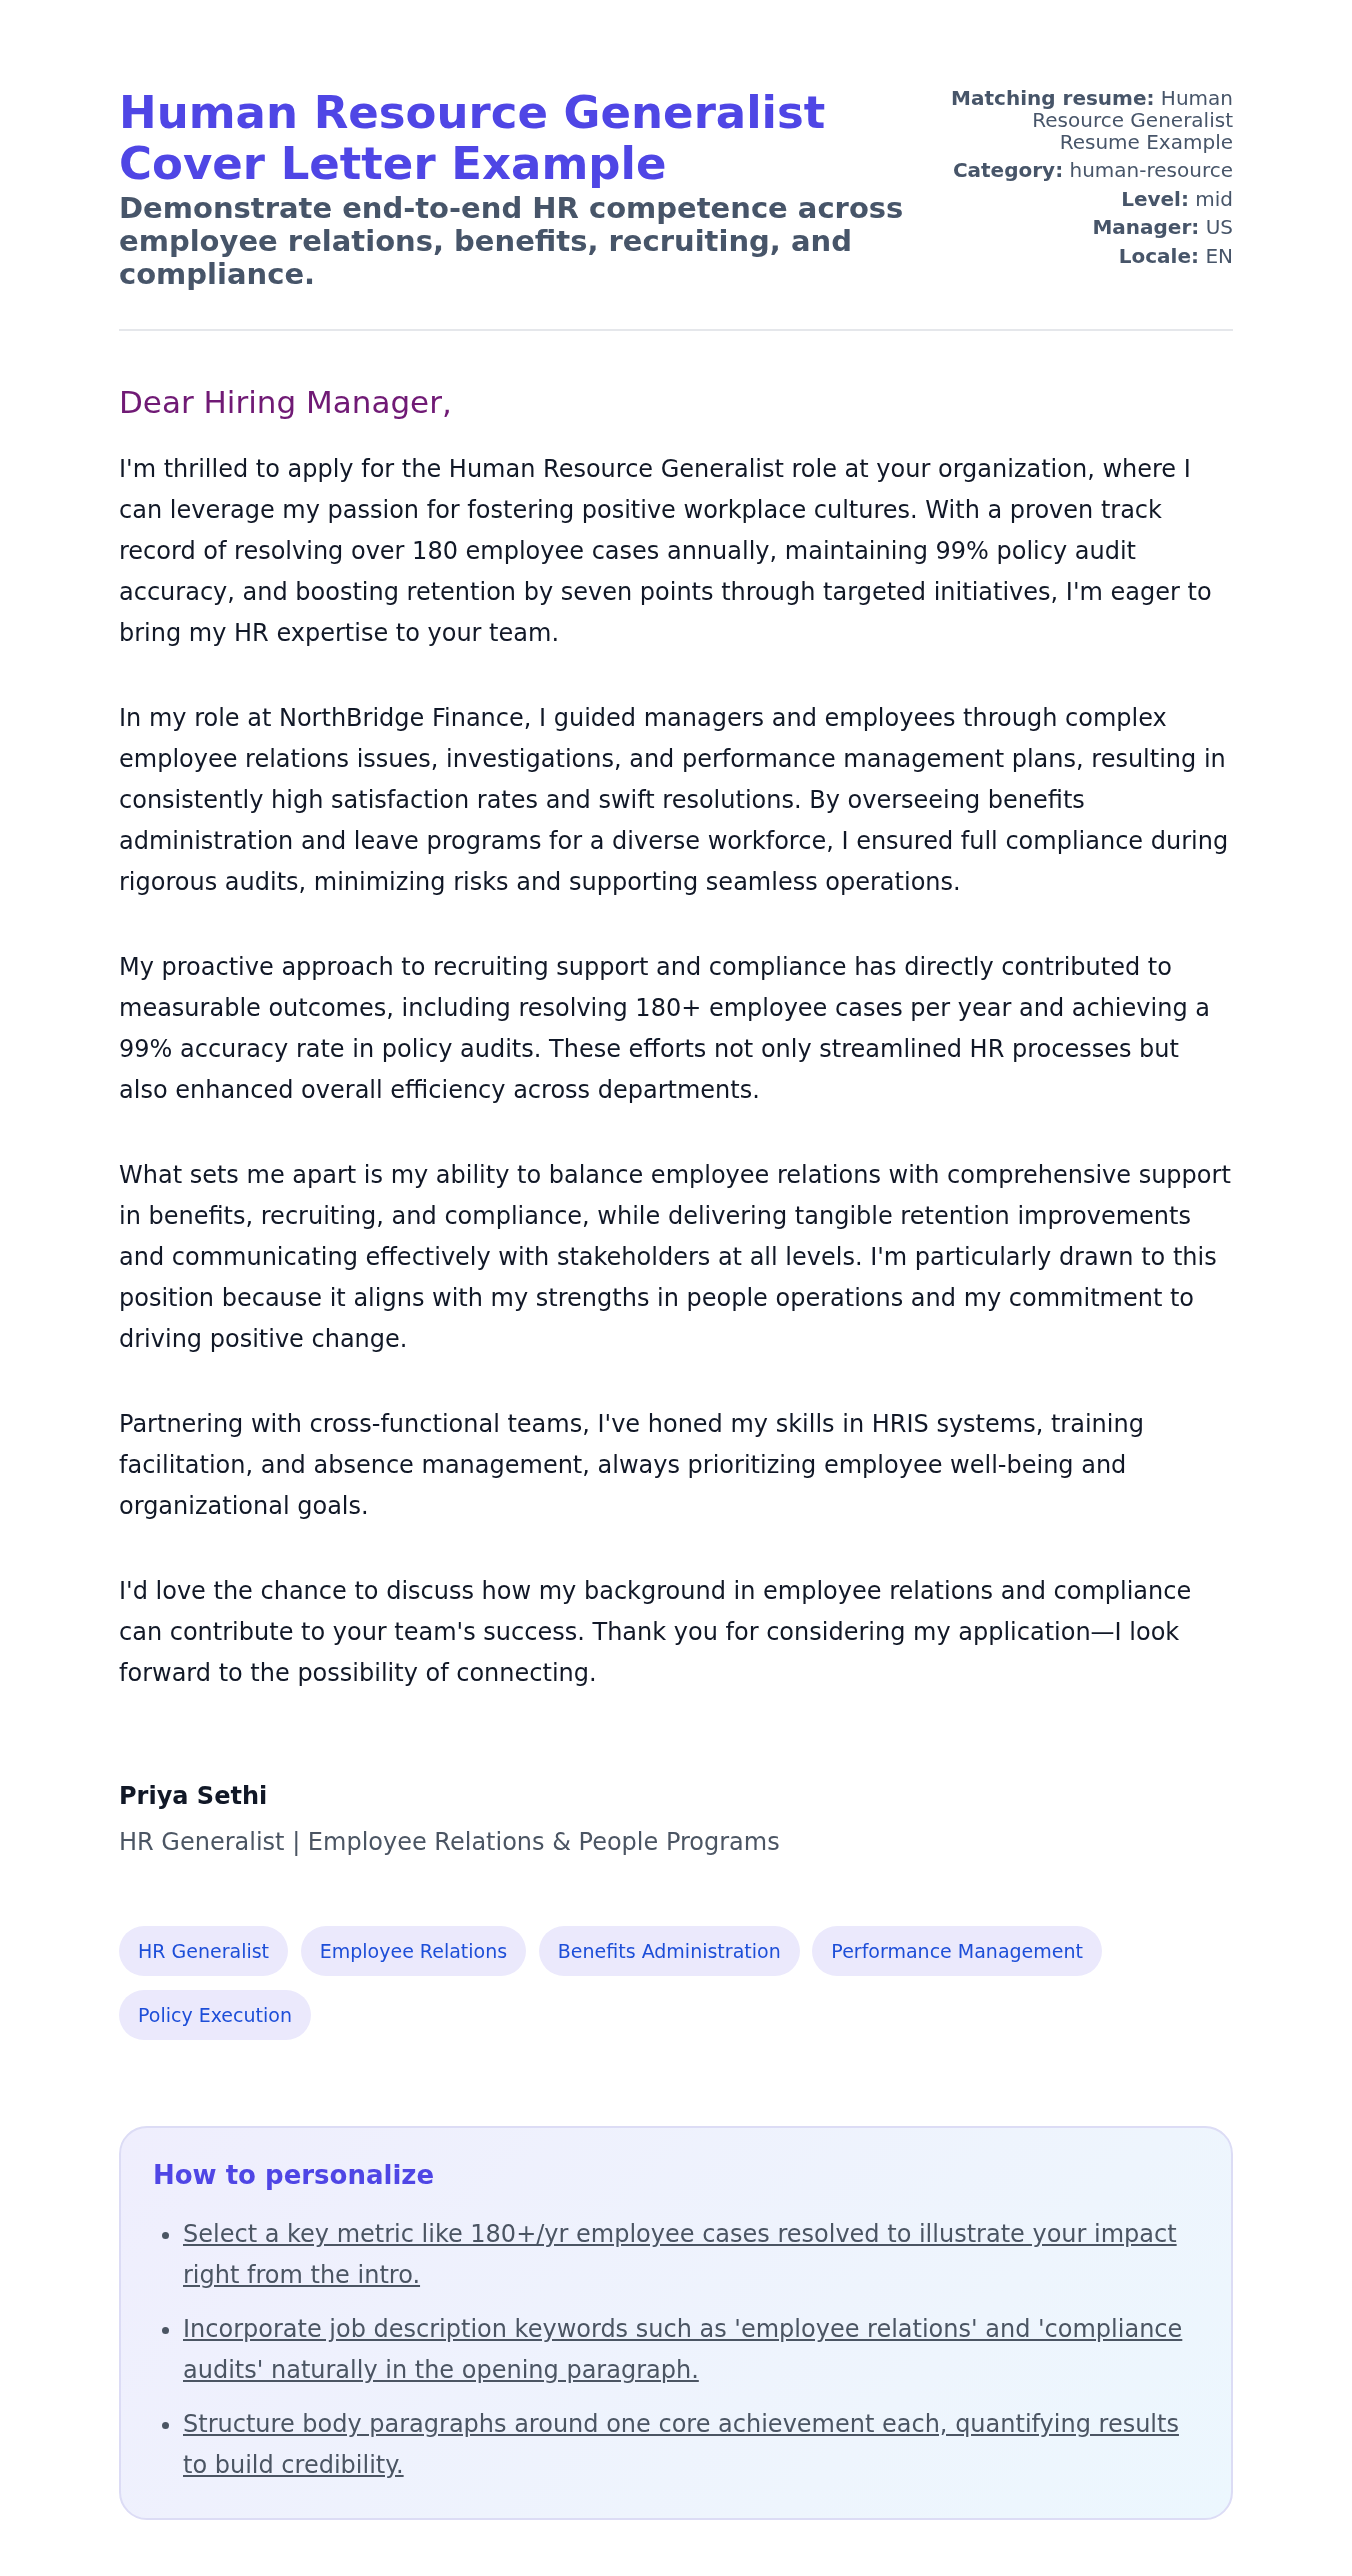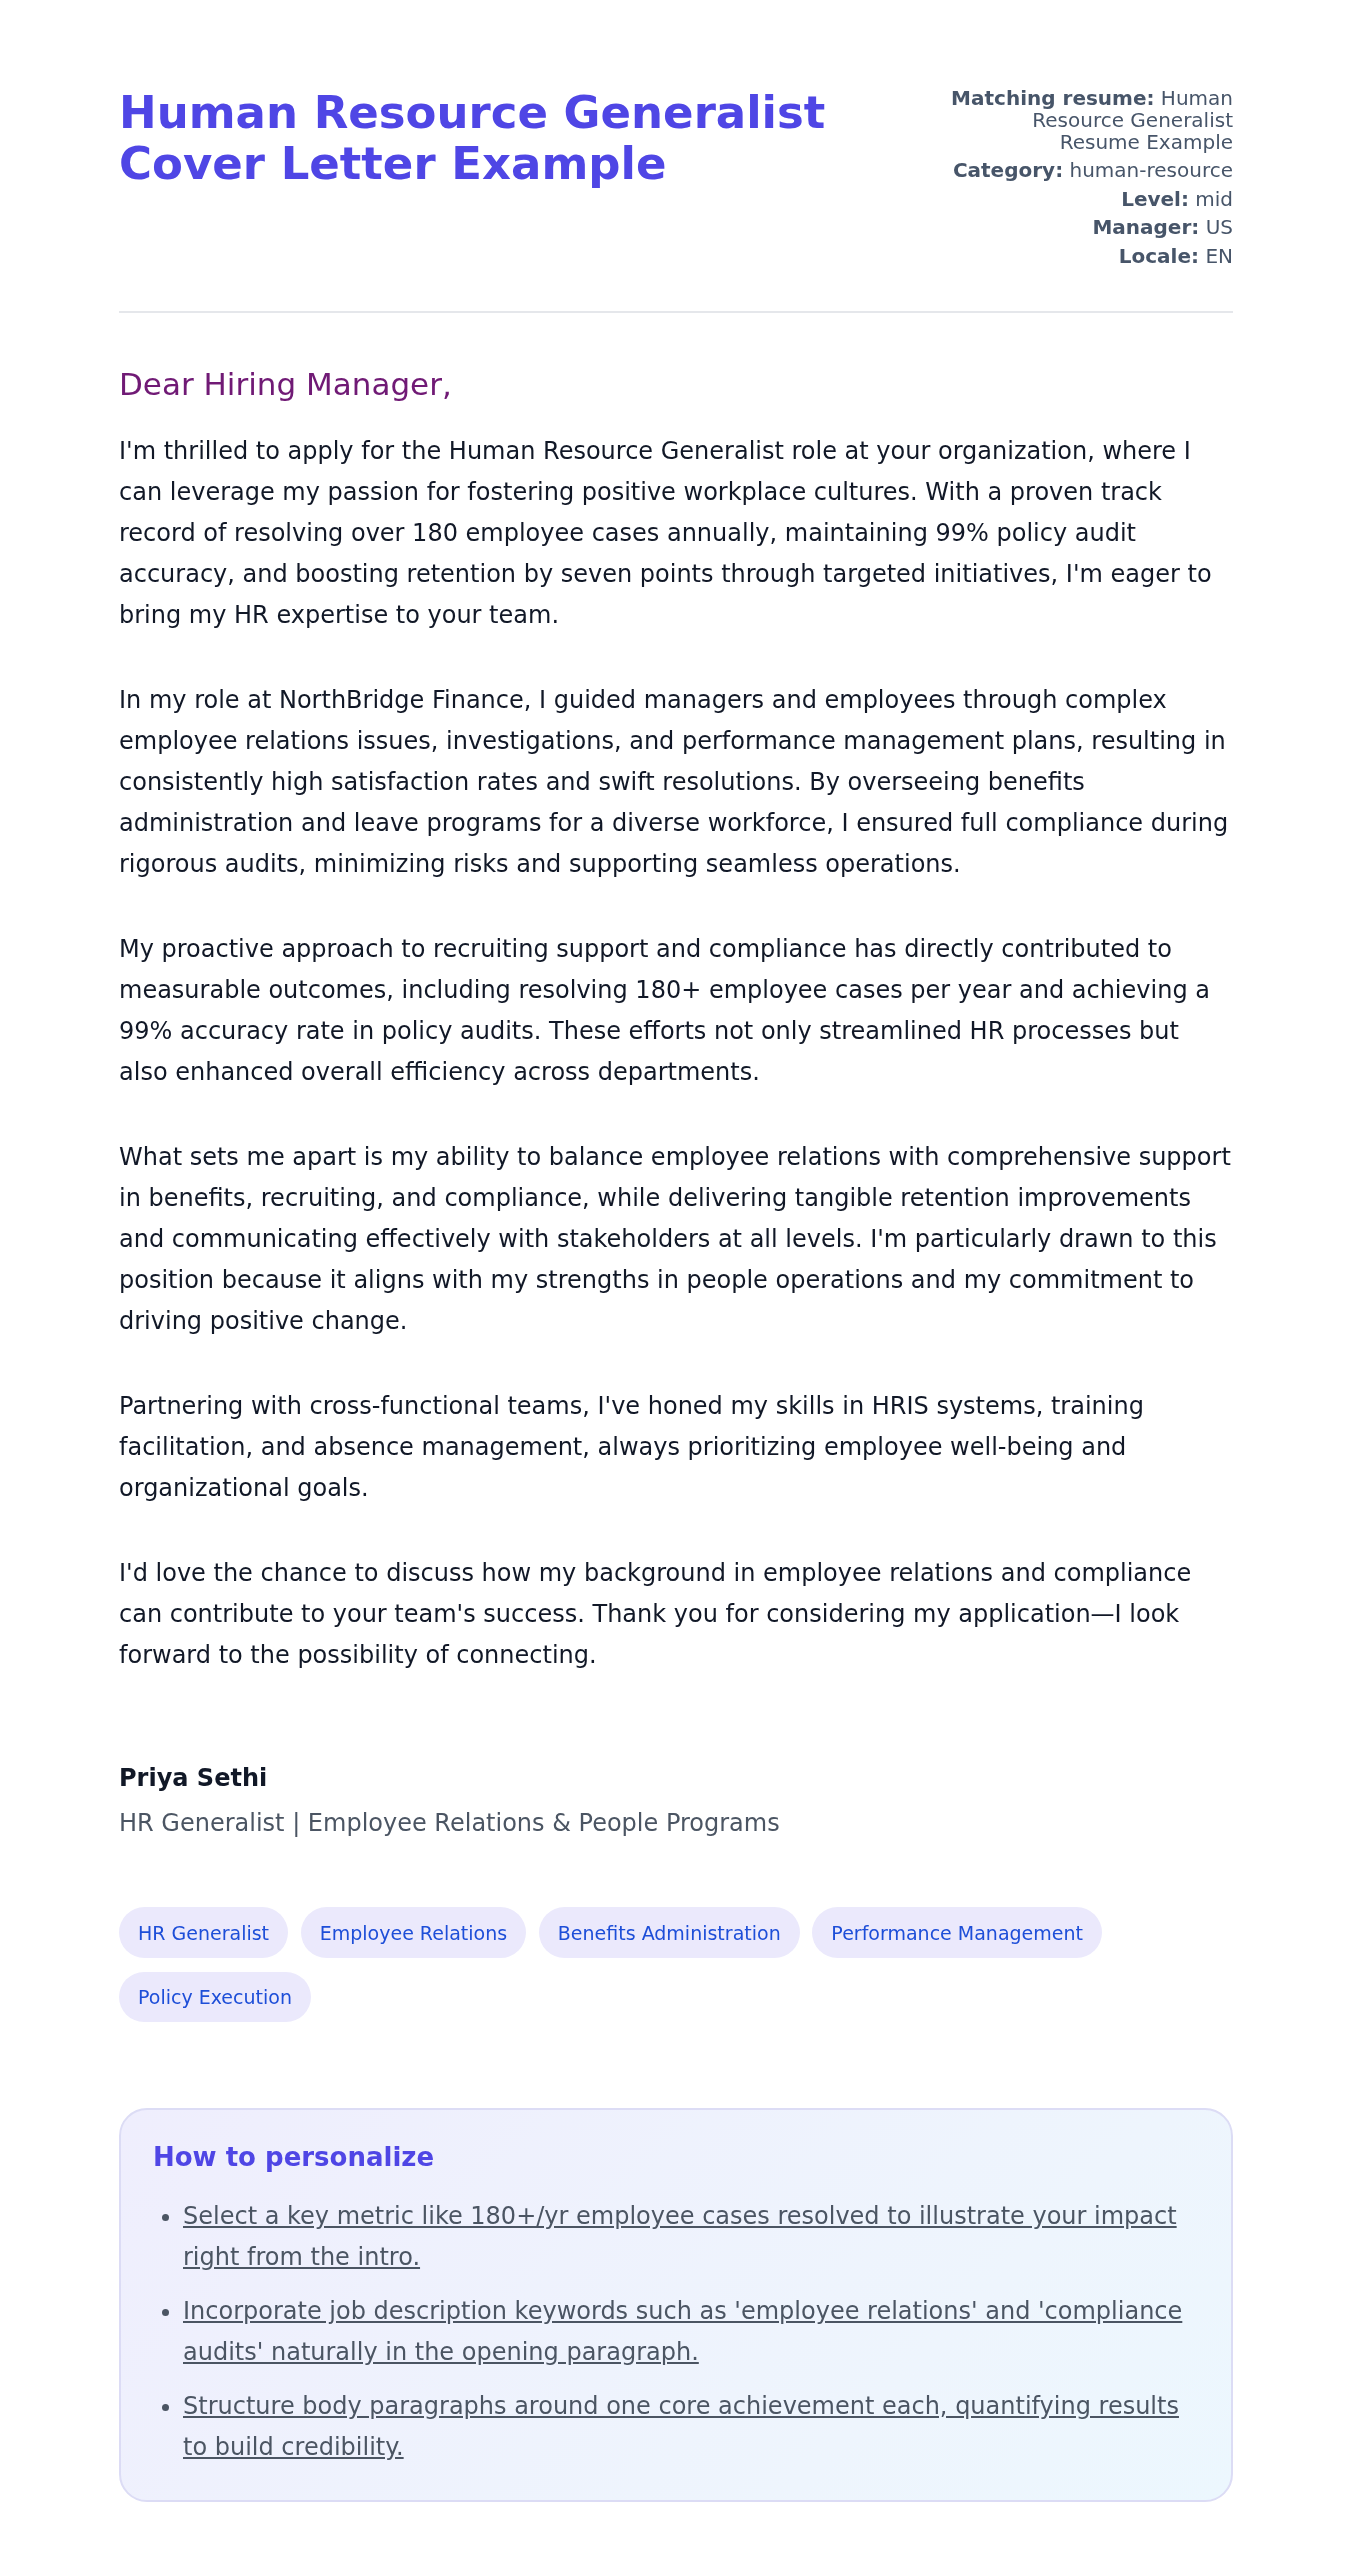--- a/index.html
+++ b/index.html
@@ -112,20 +112,21 @@
     .tips li:last-child { margin-bottom: 0; }
   </style>
 </head>
 <body>
 
 <div class="page">
 
   <header class="header">
     <div class="header-left">
       <h1 class="title">Human Resource Generalist Cover Letter Example</h1>
+      <h2 class="subtitle">Demonstrate end-to-end HR competence across employee relations, benefits, recruiting, and compliance.</h2>
     </div>
     <div class="meta">
       <div class="meta-row">
         <span class="k">Matching resume:</span>
         <span>Human Resource Generalist Resume Example</span>
       </div>
       <div class="meta-row">
         <span class="k">Category:</span>
         <span>human-resource</span>
       </div>

